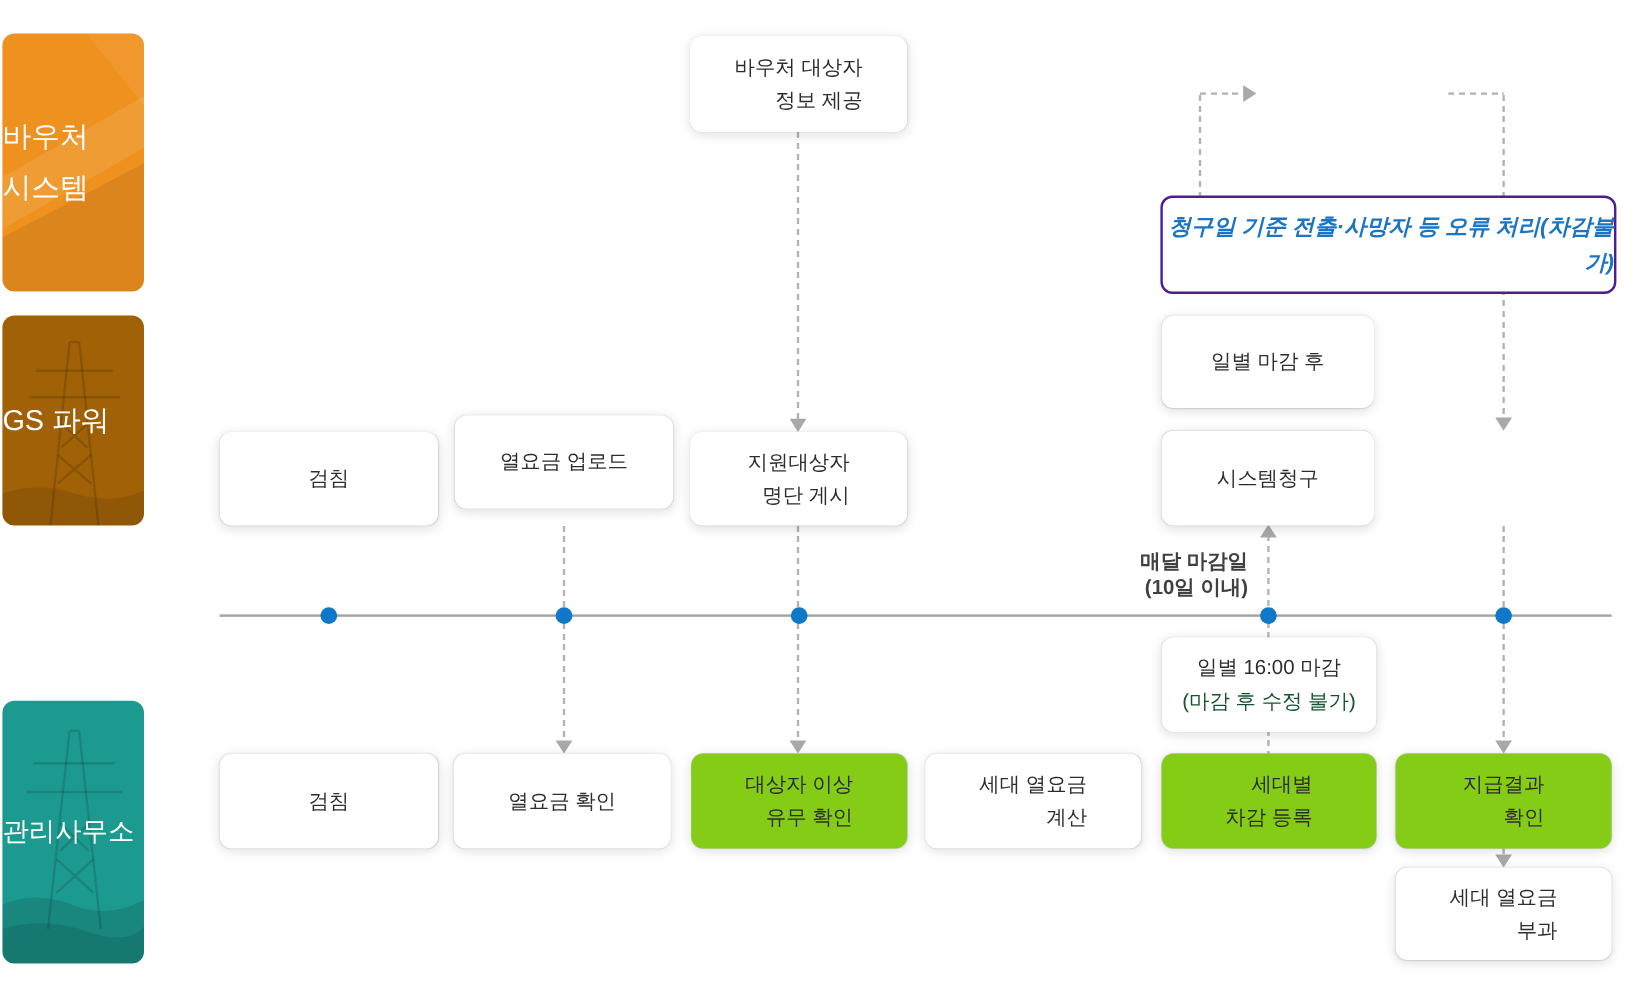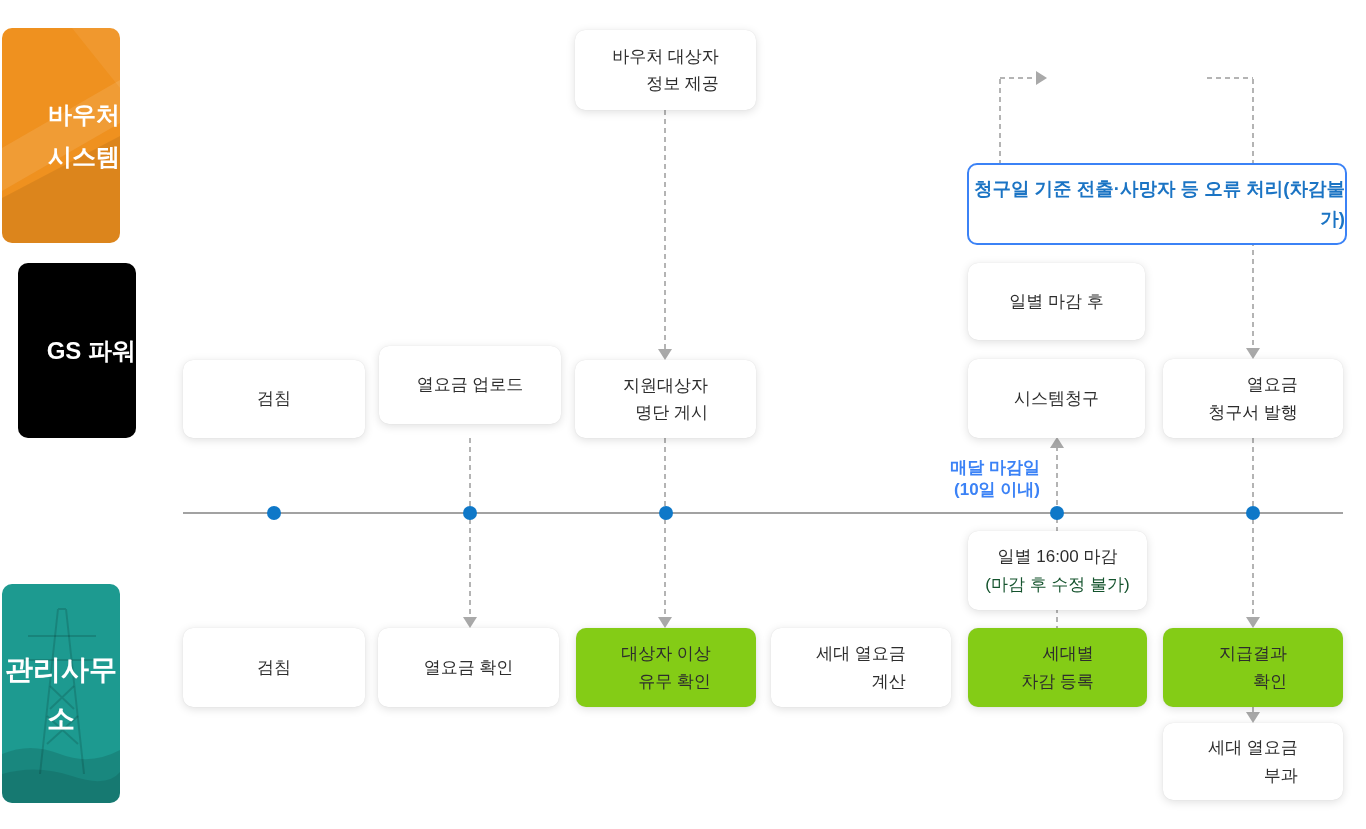--- a/index.html
+++ b/index.html
@@ -1,38 +1,38 @@
 <!DOCTYPE html>
 <html><head>
 <meta charset="utf-8">
 <style>
   html,body{margin:0;padding:0;background:#fff;}
   .canvas{position:relative;width:1366px;height:829px;background:#ffffff;overflow:hidden;
           font-family:"Liberation Sans","DejaVu Sans",sans-serif;}
 
   
   .lane{position:absolute;left:2px;width:118px;border-radius:10px;display:flex;align-items:center;
-        justify-content:flex-end;color:#fff;font-weight:bold;text-align:center;white-space:pre-line;
+        justify-content:flex-start;color:#fff;font-weight:normal;text-align:center;white-space:pre-line;
         overflow:hidden;z-index:2;line-height:1.75;}
   .lane svg{position:absolute;left:0;top:0;width:100%;height:100%;}
   .lane .lane-label{position:relative;z-index:1;}
   #lane-voucher{top:28px;height:215px;background:#ef911f;font-size:24px;}
-  #lane-gs{top:263px;height:175px;background:#000000;font-size:24px;margin-left:16px;}
-  #lane-office{top:584px;height:219px;background:#1d9a90;font-size:28px;}
+  #lane-gs{top:263px;height:175px;background:#a16207;font-size:24px;}
+  #lane-office{top:584px;height:219px;background:#1d9a90;font-size:22px;}
 
   
   .node{position:absolute;background:#fff;border-radius:10px;
         box-shadow:0 2px 10px rgba(0,0,0,0.13),0 0 1px rgba(0,0,0,0.12);
         display:flex;align-items:center;justify-content:center;flex-direction:column;
         text-align:right;font-size:17px;color:#2d2d2d;white-space:pre-line;line-height:1.6;z-index:2;}
   .node.gray{background:#84cc16;}
   #n-voucher-info{left:575px;top:30px;width:181px;height:80px;}
   #n-billing-result{left:1047px;top:19px;width:160px;height:120px;}
-  #n-error-notice{left:967px;top:163px;width:376px;height:78px;border:2px solid #3b82f6;
-                  color:#1b74c4;font-weight:bold;font-size:18.5px;box-shadow:none;}
+  #n-error-notice{left:967px;top:163px;width:376px;height:78px;border:2px solid #4c1d95;
+                  color:#1b74c4;font-weight:bold;font-size:18.5px;box-shadow:none;font-style:italic;}
   #n-daily-close{left:968px;top:263px;width:177px;height:77px;}
   #n-meter-gs{left:183px;top:360px;width:182px;height:78px;}
   #n-heat-upload{left:379px;top:346px;width:182px;height:78px;}
   #n-target-list{left:575px;top:360px;width:181px;height:78px;}
   #n-system-billing{left:968px;top:359px;width:177px;height:79px;}
   #n-heat-bill-issue{left:1163px;top:359px;width:180px;height:79px;}
   #n-close-note{left:968px;top:531px;width:179px;height:79px;}
   #n-close-note .note-line2{color:#14532d;font-weight:normal;}
   #n-meter-office{left:183px;top:628px;width:182px;height:79px;}
   #n-heat-check{left:378px;top:628px;width:181px;height:79px;}
@@ -70,21 +70,21 @@
   #a-issue{left:1246px;top:348px;}
   #a-payment{left:1246px;top:617px;}
   #a-charge{left:1246px;top:712px;}
 
   
   .timeline{position:absolute;left:183px;top:512px;width:1160px;height:2px;background:#a2a2a2;z-index:0;}
   .dot{position:absolute;top:506px;width:14px;height:14px;border-radius:50%;background:#0f78c8;z-index:3;}
   #dot-1{left:267px;} #dot-2{left:463px;} #dot-3{left:659px;} #dot-4{left:1050px;} #dot-5{left:1246px;}
 
   
-  .deadline-label{position:absolute;left:918px;top:457px;width:122px;text-align:right;color:#3b82f6;
+  .deadline-label{position:absolute;left:918px;top:457px;width:122px;text-align:right;color:#404040;
                   font-weight:bold;font-size:17px;line-height:22px;white-space:pre-line;z-index:2;}
 </style>
 </head>
 <body>
 
 <div class="canvas">
 
   <div class="lane" id="lane-voucher">
     <svg viewBox="0 0 118 215" preserveAspectRatio="none">
       <path d="M0 120 L118 52 L118 95 L0 163 Z" fill="rgba(255,255,255,0.10)"></path>
@@ -150,22 +150,20 @@
   <div class="node" id="n-voucher-info">바우처 대상자
 정보 제공</div>
   <div class="node" id="n-error-notice">청구일 기준 전출·사망자 등 오류 처리(차감불가)</div>
   <div class="node" id="n-daily-close">일별 마감 후</div>
 
   <div class="node" id="n-meter-gs">검침</div>
   <div class="node" id="n-heat-upload">열요금 업로드</div>
   <div class="node" id="n-target-list">지원대상자
 명단 게시</div>
   <div class="node" id="n-system-billing">시스템청구</div>
-  <div class="node" id="n-heat-bill-issue">열요금
-청구서 발행</div>
 
   <div class="deadline-label">매달 마감일
 (10일 이내)</div>
 
   <div class="node" id="n-close-note">
     <span class="note-line1">일별 16:00 마감</span>
     <span class="note-line2">(마감 후 수정 불가)</span>
   </div>
 
   <div class="node" id="n-meter-office">검침</div>

